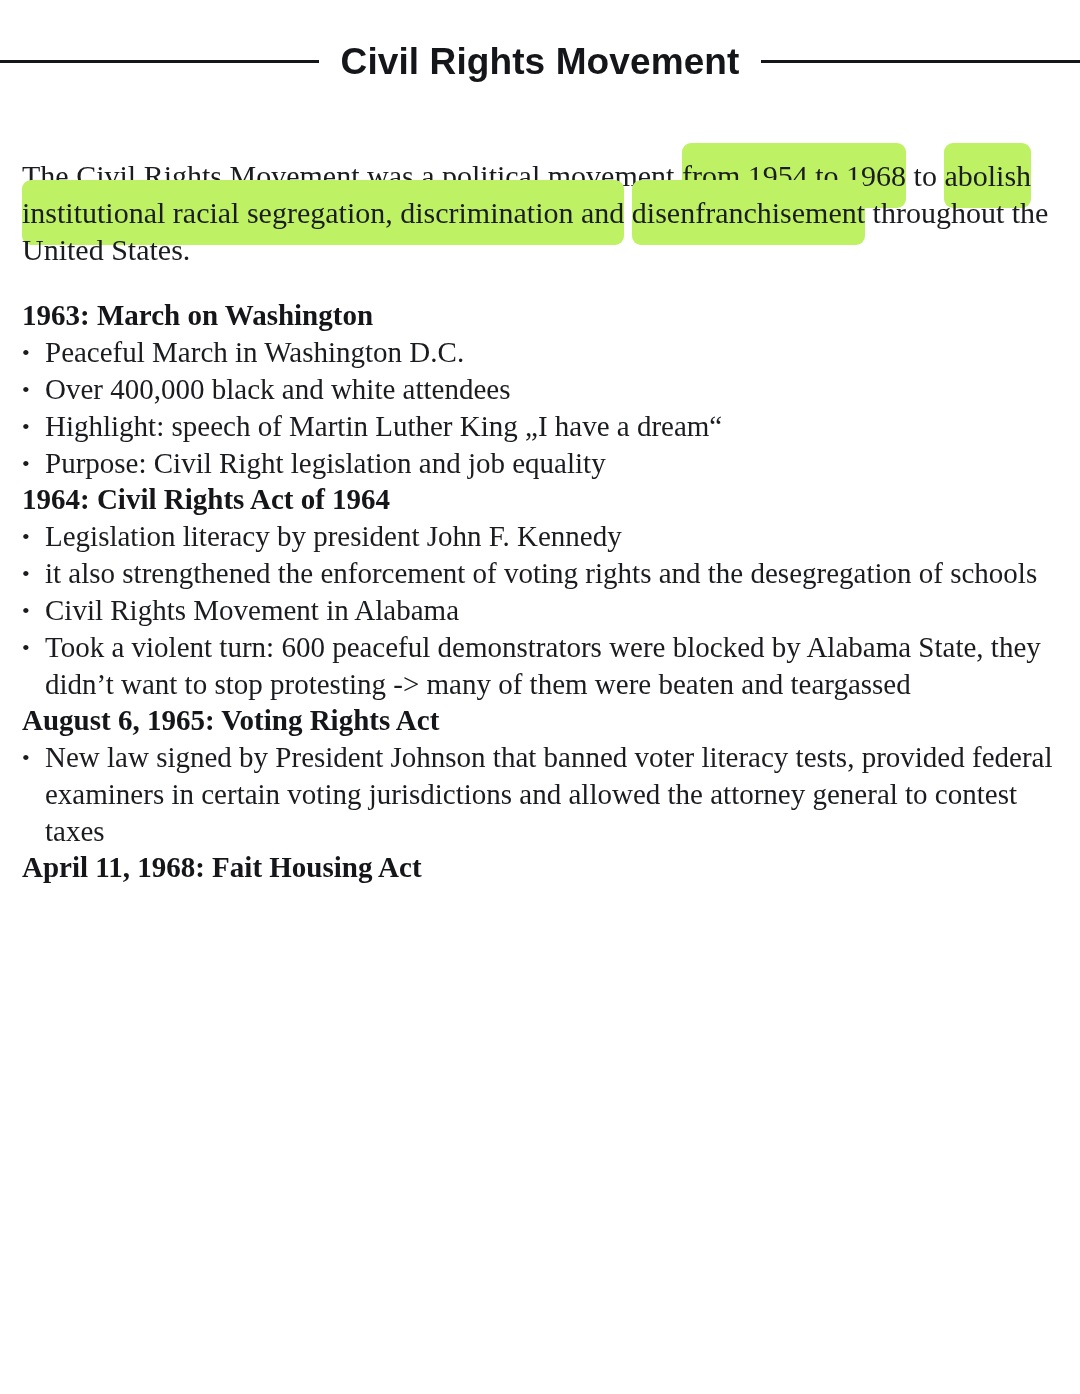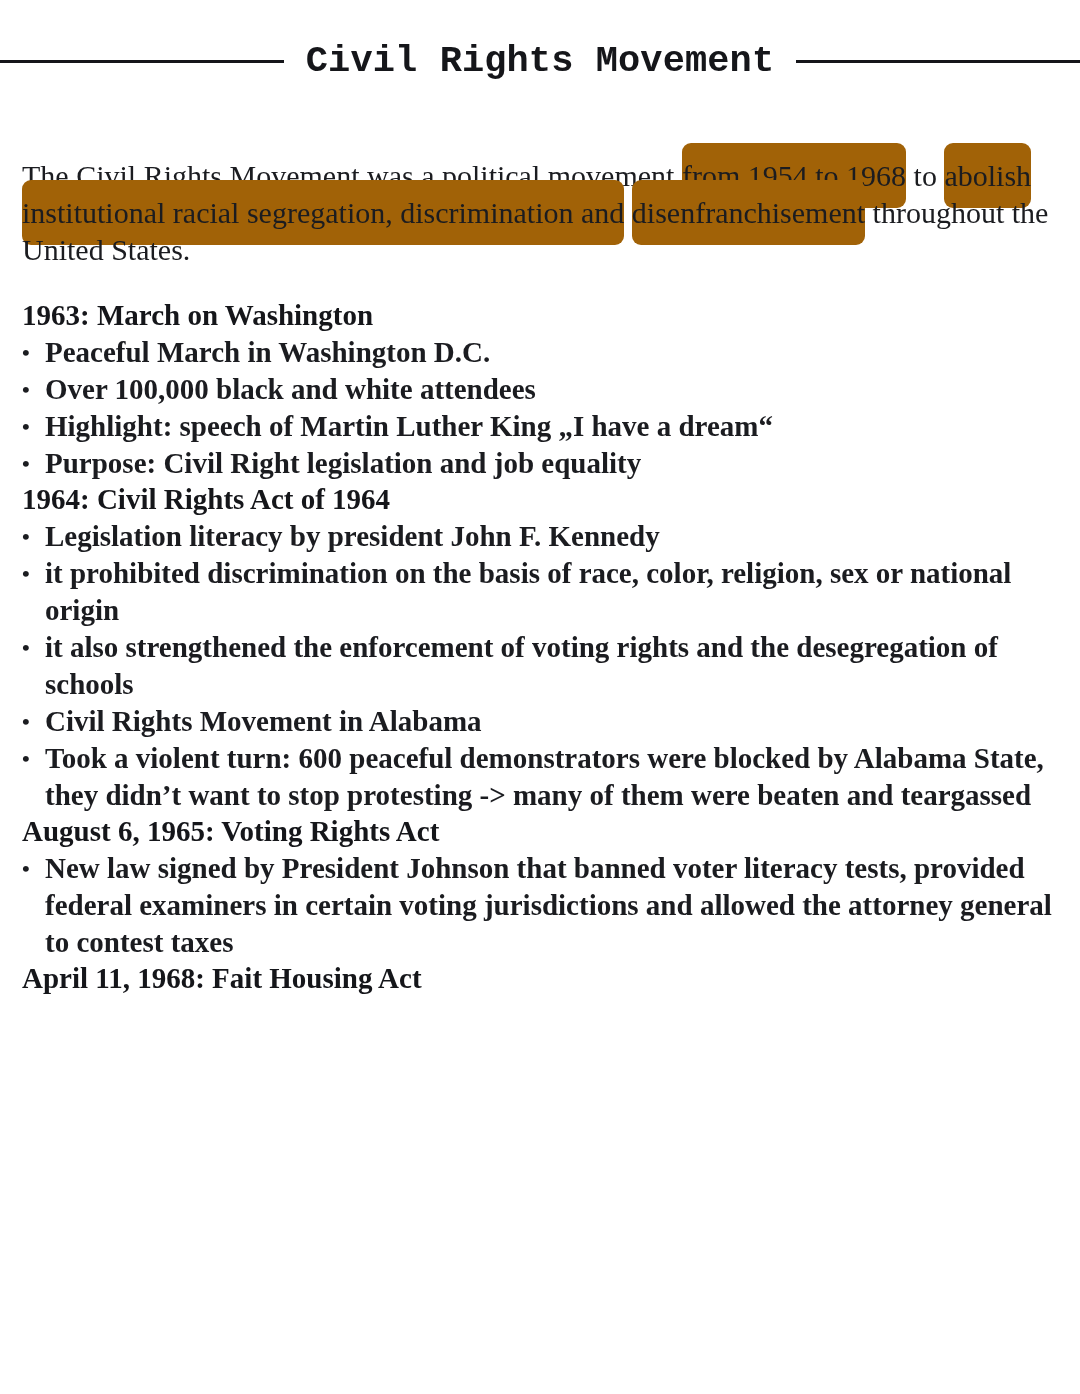--- a/index.html
+++ b/index.html
@@ -35,21 +35,21 @@
   .title-rule {
     height: 0;
     border-top: 3px solid #15161a;
     flex: 1 1 auto;
     min-width: 40px;
   }
   .title-rule.left  { margin-right: 22px; }
   .title-rule.right { margin-left: 22px; }
   .doc-title {
     flex: 0 0 auto;
-    font-family: Liberation Mono, monospace;
+    font-family: Liberation Sans, sans-serif;
     font-weight: bold;
     font-size: 37px;
     line-height: 1.0;
     letter-spacing: 0.1px;
     color: #15161a;
     white-space: nowrap;
   }
 
   
   .content {
@@ -58,42 +58,41 @@
   }
 
   .intro {
     font-size: 30px;
     line-height: 37px;
     margin-top: 52px;
     color: #1b1c20;
   }
 
   .hl {
-    background-color: #a16207;
+    background-color: #bef264;
     border-radius: 9px;
     padding: 16px 0;
     box-decoration-break: clone;
     -webkit-box-decoration-break: clone;
   }
 
   .section {
   }
   .section-heading {
     font-size: 29px;
     font-weight: bold;
     line-height: 34px;
     color: #15161a;
     margin-bottom: 2px;
   }
 
   ul.bullets {
     list-style: none;
     margin: 0;
     padding: 0;
-    font-weight: bold;
   }
   ul.bullets > li {
     position: relative;
     font-size: 29px;
     line-height: 37px;
     color: #1b1c20;
     padding-left: 23px;
     margin: 0;
   }
   ul.bullets > li::before {
@@ -118,31 +117,30 @@
   </div>
 
   <div class="content">
 
     <p class="intro"><span>The Civil Rights Movement was a political movement </span><span class="hl">from 1954 to 1968</span><span> to </span><span class="hl">abolish institutional racial segregation, discrimination and</span> <span class="hl">disenfranchisement</span><span> throughout the United States.</span></p>
 
     <div class="section">
       <div class="section-heading">1963: March on Washington</div>
       <ul class="bullets">
         <li>Peaceful March in Washington D.C.</li>
-        <li>Over 100,000 black and white attendees</li>
+        <li>Over 400,000 black and white attendees</li>
         <li>Highlight: speech of Martin Luther King „I have a dream“</li>
         <li>Purpose: Civil Right legislation and job equality</li>
       </ul>
     </div>
 
     <div class="section">
       <div class="section-heading">1964: Civil Rights Act of 1964</div>
       <ul class="bullets">
         <li>Legislation literacy by president John F. Kennedy</li>
-        <li>it prohibited discrimination on the basis of race, color, religion, sex or national origin</li>
         <li>it also strengthened the enforcement of voting rights and the desegregation of schools</li>
       </ul>
     </div>
 
     <div class="section">
       <ul class="bullets">
         <li>Civil Rights Movement in Alabama</li>
         <li>Took a violent turn: 600 peaceful demonstrators were blocked by Alabama State, they didn’t want to stop protesting -&gt; many of them were beaten and teargassed</li>
       </ul>
     </div>

